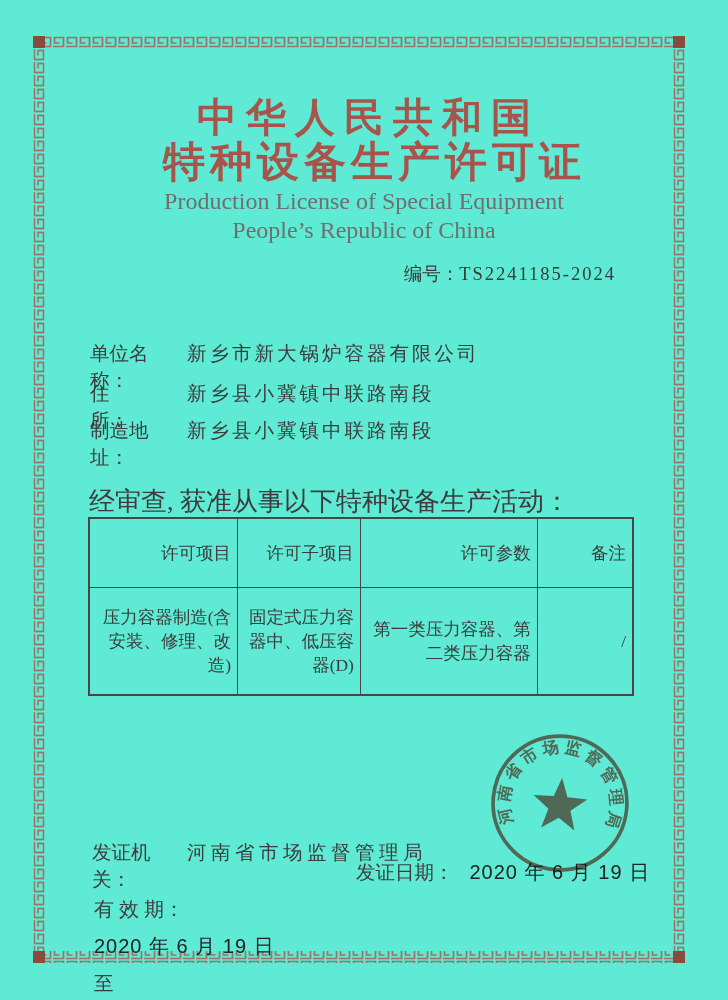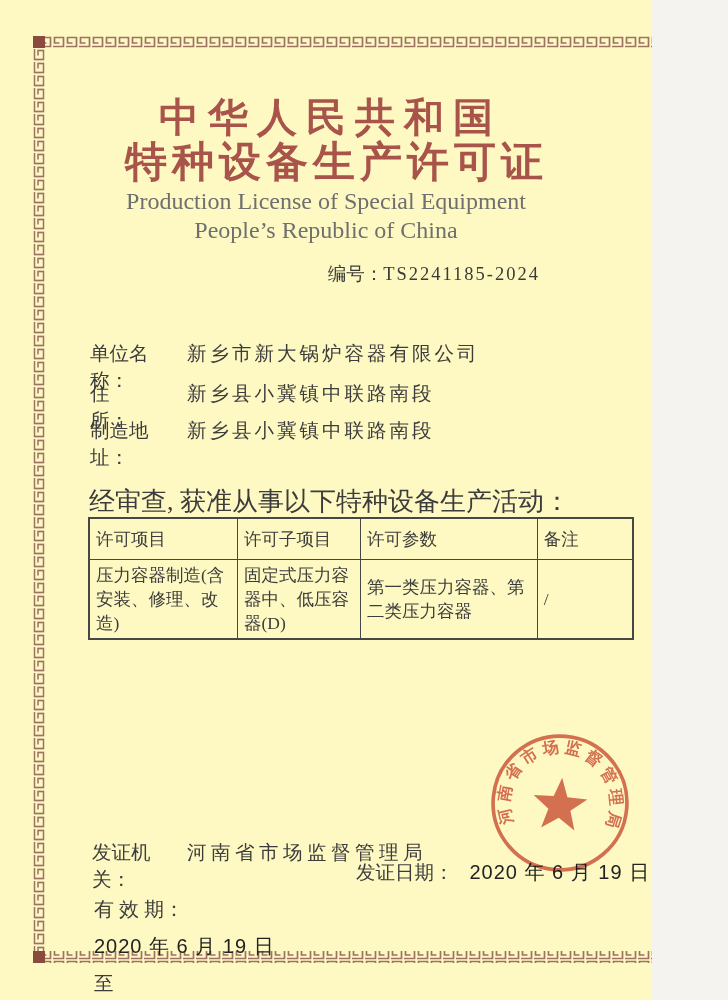--- a/index.html
+++ b/index.html
@@ -2,22 +2,22 @@
 <html><head>
 <meta charset="utf-8">
 <style>
   html,body{margin:0;padding:0;}
   body{
     width:728px;height:1000px;
     background:#f4f3f0;
     font-family:"Liberation Serif", serif;
   }
   .page{
-    position:relative;width:652px;height:1000px;overflow:hidden;
-    background:#fef9c3;
+    position:relative;width:728px;height:1000px;overflow:hidden;
+    background:#5eead4;
     color:#3c3c3c;
   }
   .abs{position:absolute;}
   
   .title-cn{
     left:0;right:0;text-align:center;
     color:#a9544a;font-weight:700;
     font-family:"Liberation Serif", serif;
   }
   .title1{top:90px;font-size:40px;letter-spacing:9px;text-indent:9px;}
@@ -44,22 +44,22 @@
   .r3{top:417px;}
   
   .caption{left:89px;top:484px;font-size:26px;}
   table.lic{
     position:absolute;left:88px;top:517px;width:546px;
     border-collapse:collapse;table-layout:fixed;
     font-size:17.5px;color:#3c3c3c;
   }
   table.lic th,table.lic td{
     border:1.6px solid #474747;
-    padding:2px 6px;line-height:1.38;
-    font-weight:400;text-align:left;vertical-align:middle;
+    padding:16px 6px;line-height:1.38;
+    font-weight:400;text-align:right;vertical-align:middle;
   }
   table.lic{border:2.2px solid #474747;}
   table.lic th{height:36px;}
   table.lic td{height:74px;}
   td.c1{text-align:left;padding:2px 5px;}
   td.c2{padding:2px 9px;}
   
   .auth-row{left:92px;top:831px;font-size:19.5px;display:flex;align-items:baseline;}
   .auth-row .info-label{width:95px;margin-top:8px;}
   .auth-value{letter-spacing:4.5px;}

